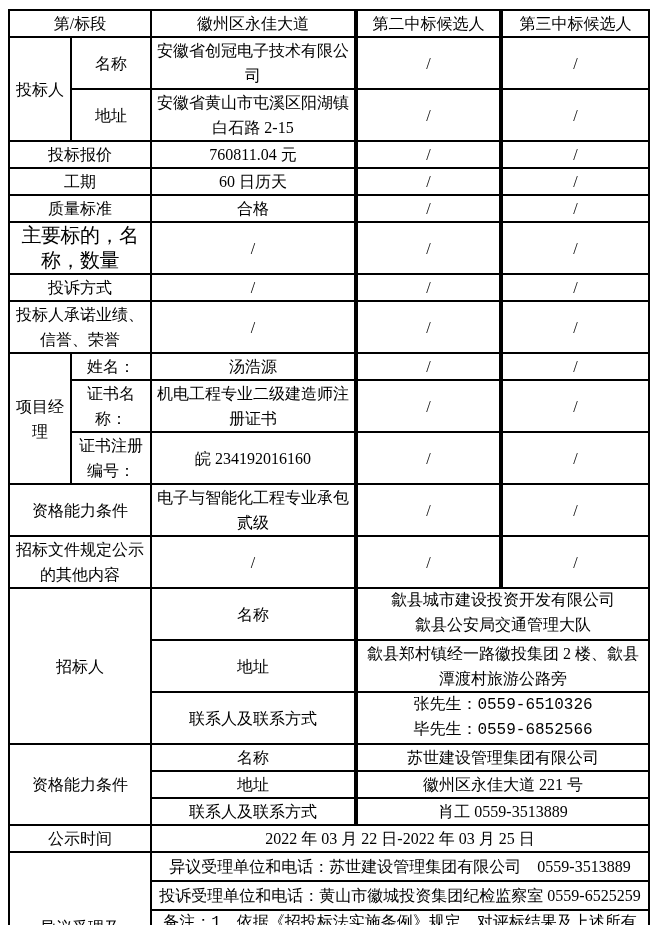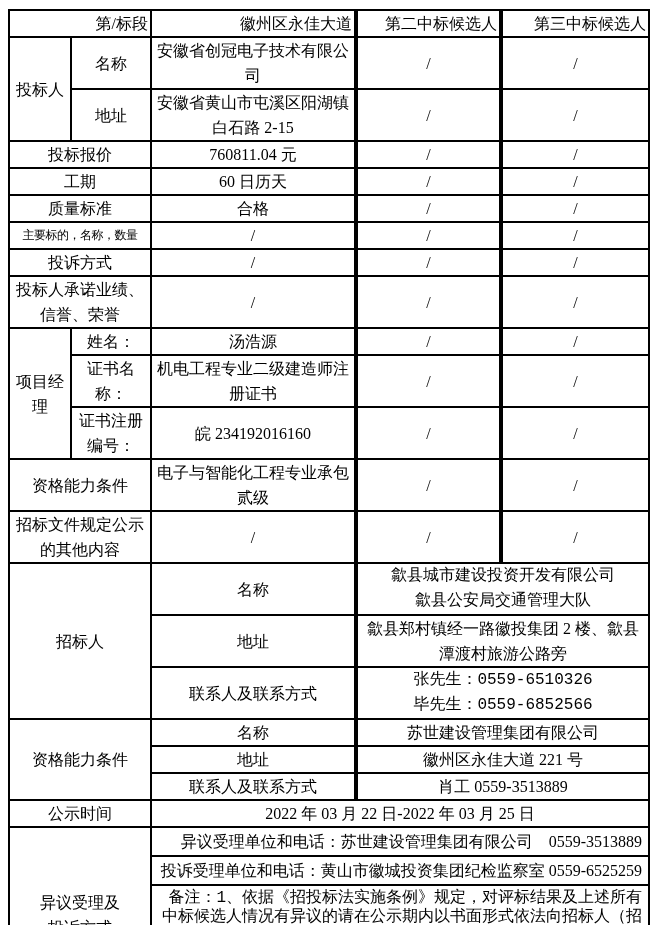--- a/index.html
+++ b/index.html
@@ -22,24 +22,24 @@
     text-align:center;
     vertical-align:middle;
     padding:0 2px;
     overflow:hidden;
     word-break:break-all;
   }
   
   td.vr{ border-right-width:4px; }
   
   td.ml{ white-space:pre-line;font-family:Liberation Mono, monospace; }
-  td.left{ text-align:right; padding:1px 6px; }
+  td.left{ text-align:center; padding:1px 6px; }
   td.remark{ line-height:19px; padding:3px 6px 2px 6px; }
-  td.squeeze{ font-size:12px; letter-spacing:-0.5px; padding:0; }
-  tr.h23 td{ height:23px;text-align:right; } tr.h25{ height:25px; } tr.h26{ height:26px; }
+  td.squeeze{ font-size:20px; letter-spacing:-0.5px; padding:0; }
+  tr.h23 td{ height:23px; } tr.h25{ height:25px; } tr.h26{ height:26px; }
   tr.h27{ height:15px; } tr.h44{ height:44px; } tr.h46{ height:46px; }
   tr.h48{ height:48px; } tr.h50{ height:50px; } tr.h52{ height:52px; }
   tr.h112{ height:112px; }
 </style>
 </head>
 <body>
 
 <table class="bid">
   <colgroup>
     <col style="width:62px">

